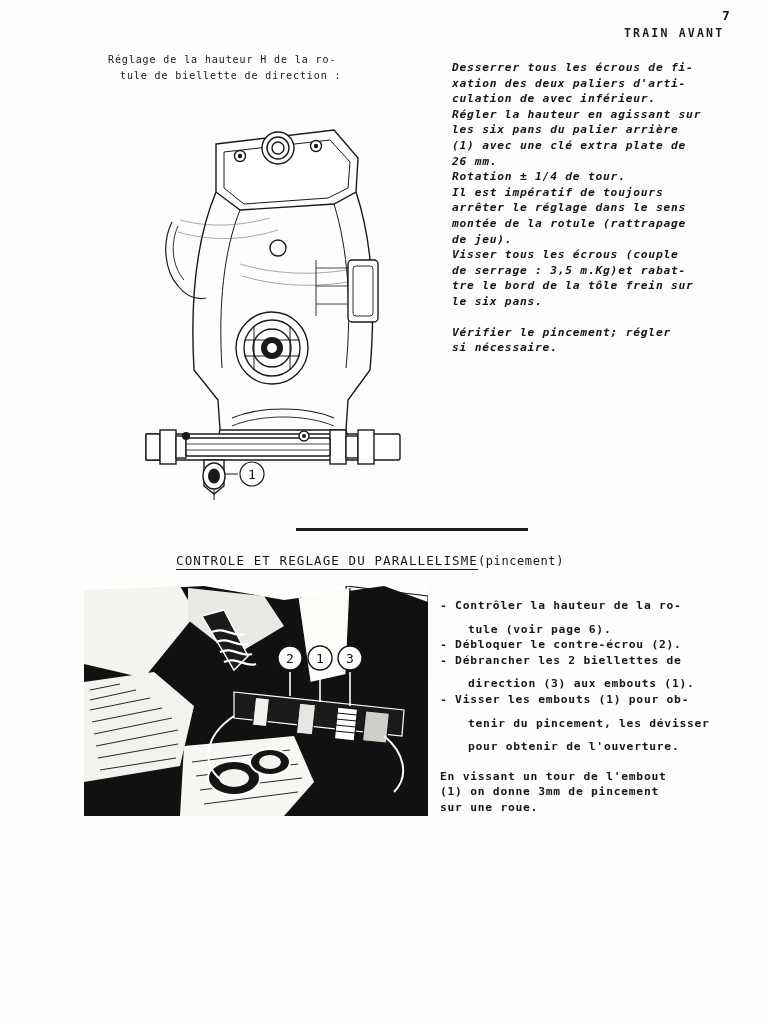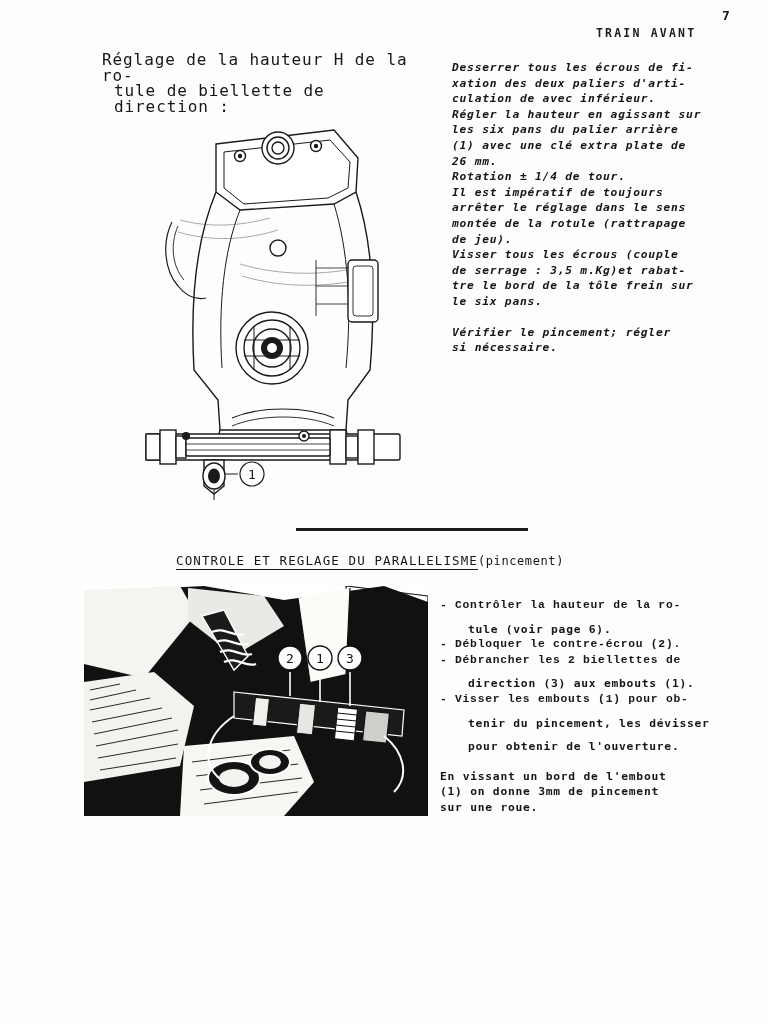--- a/index.html
+++ b/index.html
@@ -17,40 +17,40 @@
   }
   .page {
     position: absolute;
     inset: 0;
     background: #fdfdfc;
   }
   
   .header-running {
     position: absolute;
     top: 26px;
-    left: 596px;
+    left: 624px;
     font-size: 11.5px;
     letter-spacing: 2.2px;
     font-weight: 700;
     color: #1d1d1d;
   }
   .page-number {
     position: absolute;
     top: 8px;
     left: 722px;
     font-size: 13px;
     font-weight: 700;
   }
   
   .left-heading {
     position: absolute;
     top: 52px;
-    left: 102px;
+    left: 108px;
     width: 320px;
-    font-size: 16px;
+    font-size: 10px;
     line-height: 15.5px;
     letter-spacing: 0.9px;
   }
   .left-heading .l2 { padding-left: 12px; display:block; }
   
   .right-col {
     position: absolute;
     top: 60px;
     left: 452px;
     width: 316px;
@@ -111,21 +111,21 @@
     position: absolute;
     top: 598px;
     left: 440px;
     width: 320px;
     font-size: 11.3px;
     line-height: 15.6px;
     letter-spacing: 0.75px;
     font-weight: 600;
   }
   .bottom-col p { margin: 0; }
-  .bottom-col .hang { padding-left: 14px; text-indent: -14px; font-family: Liberation Mono, monospace; }
+  .bottom-col .hang { padding-left: 14px; text-indent: -14px; }
   .bottom-col .hang2 { padding-left: 28px; margin-top: 8px; }
   .bottom-col .gap { height: 14px; }
 </style>
 </head>
 <body>
 
 <div class="page">
 
   <div class="header-running">TRAIN AVANT</div>
   <div class="page-number">7</div>
@@ -332,18 +332,18 @@
   <div class="bottom-col">
     <p class="hang">- Contrôler la hauteur de la ro-</p>
     <p class="hang2">tule (voir page 6).</p>
     <p class="hang">- Débloquer le contre-écrou (2).</p>
     <p class="hang">- Débrancher les 2 biellettes de</p>
     <p class="hang2">direction (3) aux embouts (1).</p>
     <p class="hang">- Visser les embouts (1) pour ob-</p>
     <p class="hang2">tenir du pincement, les dévisser</p>
     <p class="hang2">pour obtenir de l'ouverture.</p>
     <div class="gap"></div>
-    <p>En vissant un bord de l'embout</p>
+    <p>En vissant un tour de l'embout</p>
     <p>(1) on donne 3mm de pincement</p>
     <p>sur une roue.</p>
   </div>
 
 </div>
 
 </body></html>

